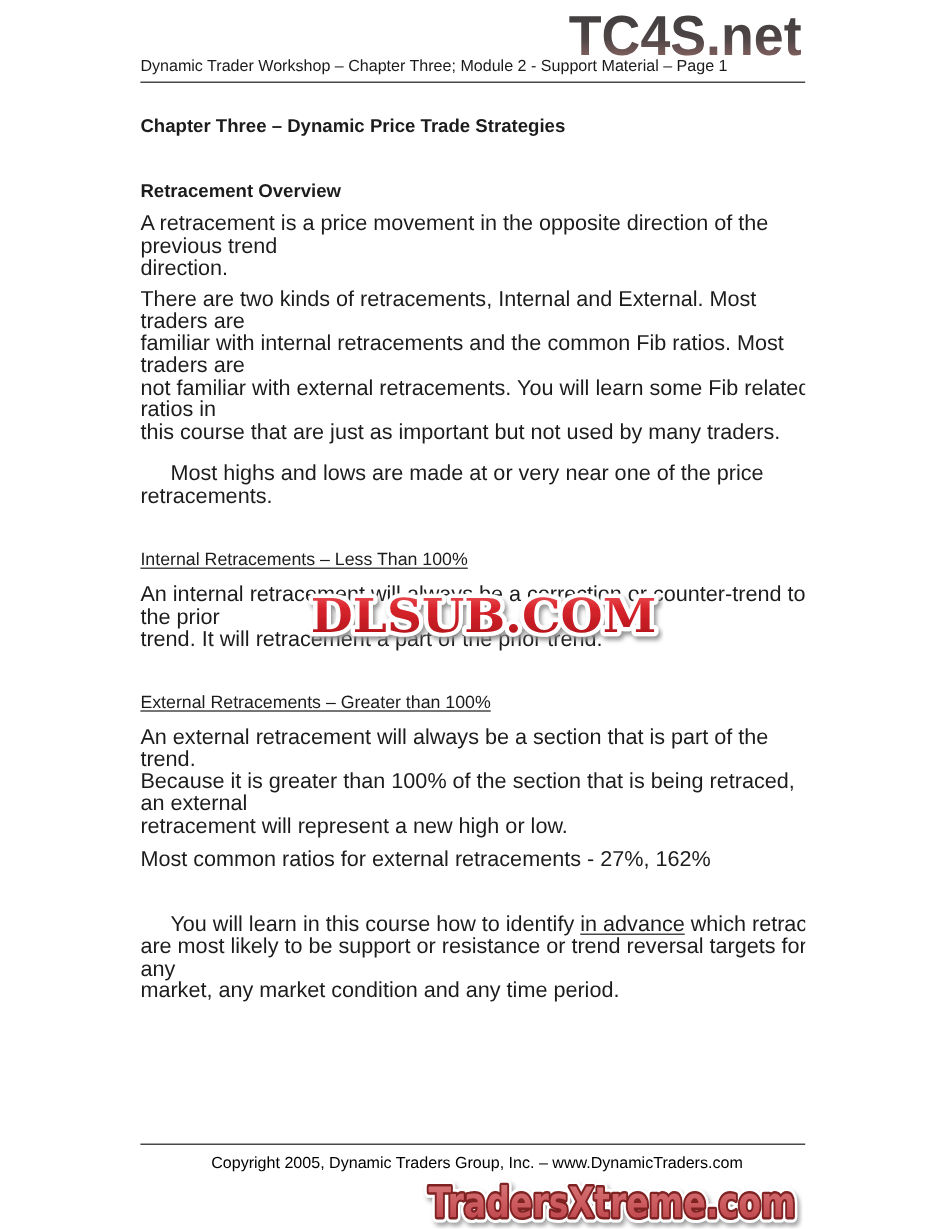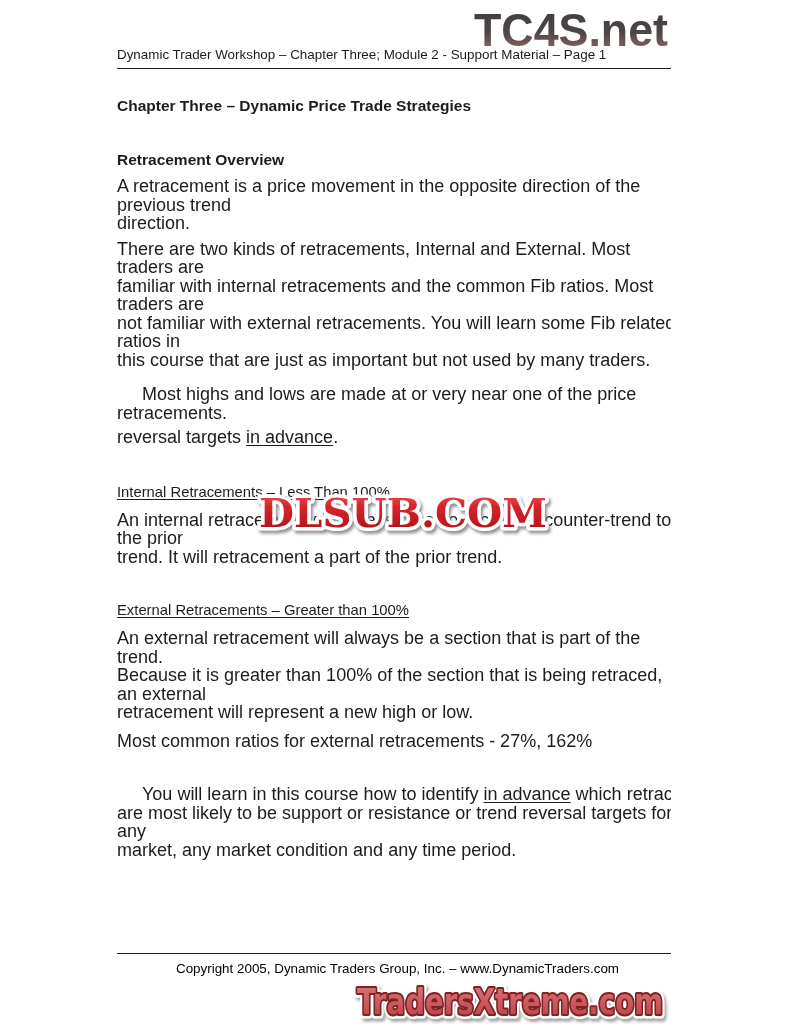--- a/index.html
+++ b/index.html
@@ -114,21 +114,20 @@
 direction.</p>
 
     <p class="body-text lines p2">     There are two kinds of retracements, Internal and External. Most traders are
 familiar with internal retracements and the common Fib ratios. Most traders are
 not familiar with external retracements. You will learn some Fib related ratios in
 this course that are just as important but not used by many traders.</p>
 
     <p class="body-text p3">Most highs and lows are made at or very near one of the price retracements.</p>
 
     <p class="body-text p4">
-      <span class="line"><span>reversal targets </span><span class="u">in advance</span><span>.</span></span>
     </p>
 
     <div class="sec-heading">
       <span class="u">Internal Retracements – Less Than 100%</span>
     </div>
 
     <p class="body-text lines int-p1">An internal retracement will always be a correction or counter-trend to the prior
 trend. It will retracement a part of the prior trend.</p>
 
 

